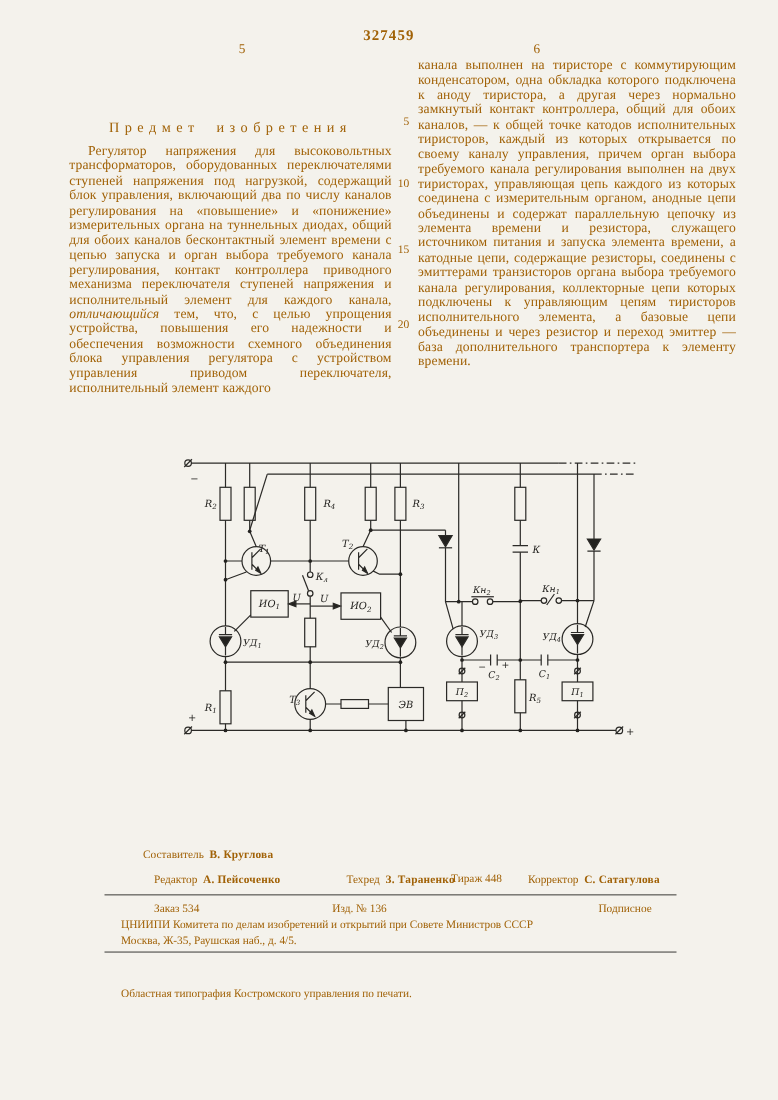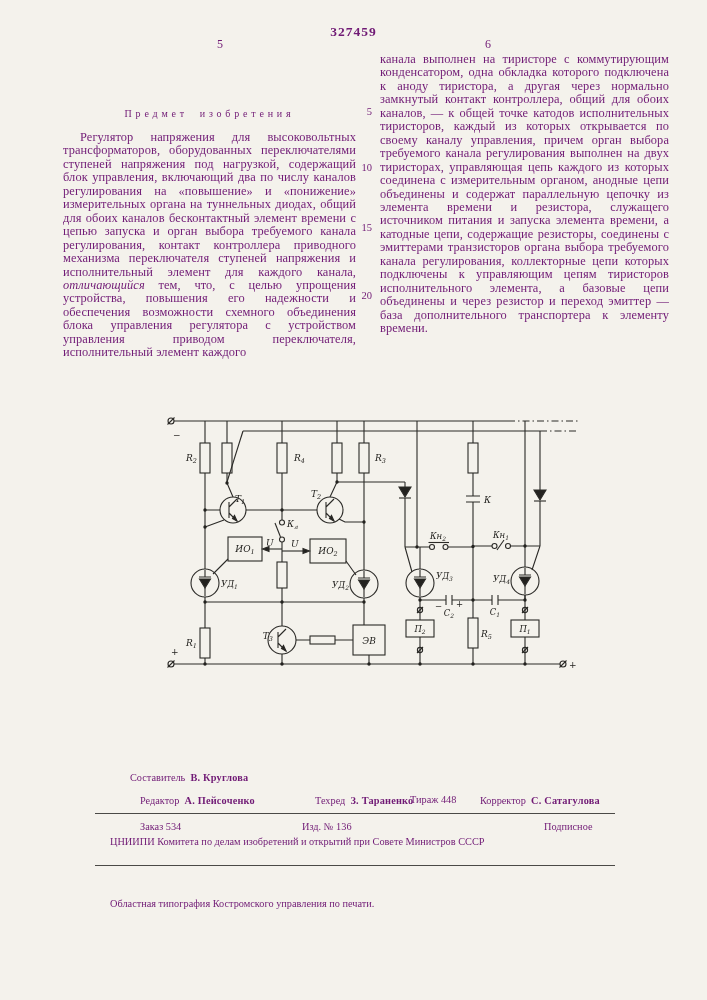--- a/index.html
+++ b/index.html
@@ -1,32 +1,32 @@
 <!DOCTYPE html>
 <html><head>
 <meta charset="utf-8">
 <style>
   html,body{margin:0;padding:0;background:#888;}
   .page{
     position:relative; width:707px; height:1000px;
     background:#f4f2ec;
     font-family:"Liberation Serif",serif;
-    color:#701a75; overflow:hidden;
+    color:#a16207; overflow:hidden;
   }
   .abs{position:absolute;}
   .pagenum{font-weight:bold; font-size:13.5px; letter-spacing:1px;}
   .colnum{font-size:12px;}
   .body-col{
     font-size:12.4px; line-height:13.45px; text-align:justify;
     letter-spacing:.1px;
   }
   .body-col p{margin:0;}
   .indent{text-indent:17px;}
   .sec-heading{
-    font-size:10px; letter-spacing:.38em; word-spacing:.55em;
+    font-size:13px; letter-spacing:.38em; word-spacing:.55em;
     text-align:center; white-space:nowrap;
   }
   .gutter-num{font-size:10.5px; width:18px; text-align:right;}
   .footer-line{font-size:10.3px; white-space:nowrap;}
   .footer-line b{letter-spacing:.2px;}
   .center-block{text-align:left;}
   .rule{border:0; border-top:1px solid #4a4a46; margin:0; height:0;}
   svg text{
     font-family:"DejaVu Serif",serif; font-style:italic;
     fill:#23221f;
@@ -284,18 +284,19 @@
   </div>
 
   <hr class="rule abs" style="left:95px;top:813px;width:520px;">
 
   <div class="abs footer-line" style="left:140px;top:821px;">Заказ 534</div>
   <div class="abs footer-line" style="left:270px;top:821px;margin-left:32px;">Изд. № 136</div>
   <div class="abs footer-line" style="left:410px;top:794px;">Тираж 448</div>
   <div class="abs footer-line" style="left:544px;top:821px;">Подписное</div>
 
   <div class="abs footer-line center-block" style="left:110px;top:836px;width:520px;">ЦНИИПИ Комитета по делам изобретений и открытий при Совете Министров СССР</div>
+  <div class="abs footer-line center-block" style="left:110px;top:850px;width:520px;">Москва, Ж-35, Раушская наб., д. 4/5.</div>
 
   <hr class="rule abs" style="left:95px;top:865px;width:520px;">
 
   <div class="abs footer-line center-block" style="left:110px;top:870px;width:520px;margin-top:28px;">Областная типография Костромского управления по печати.</div>
 
 </div>
 
 </body></html>

